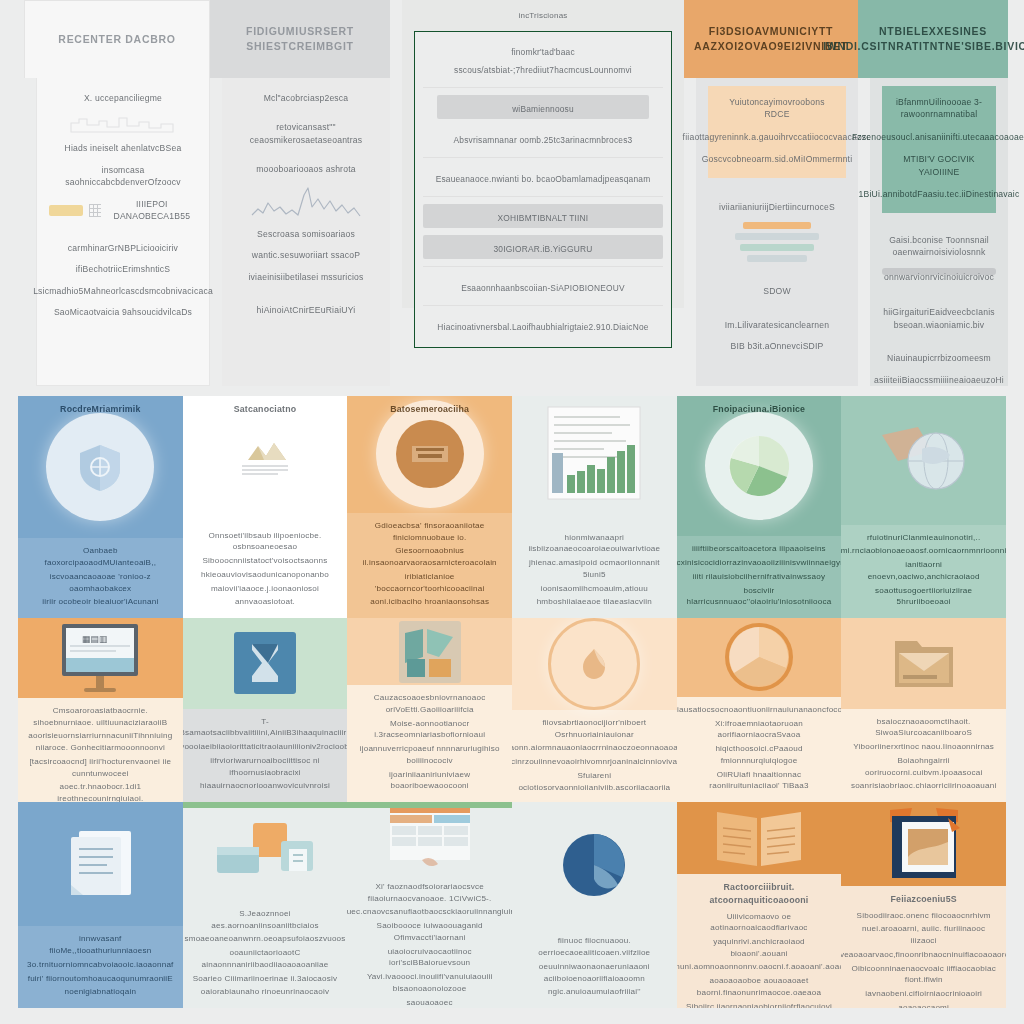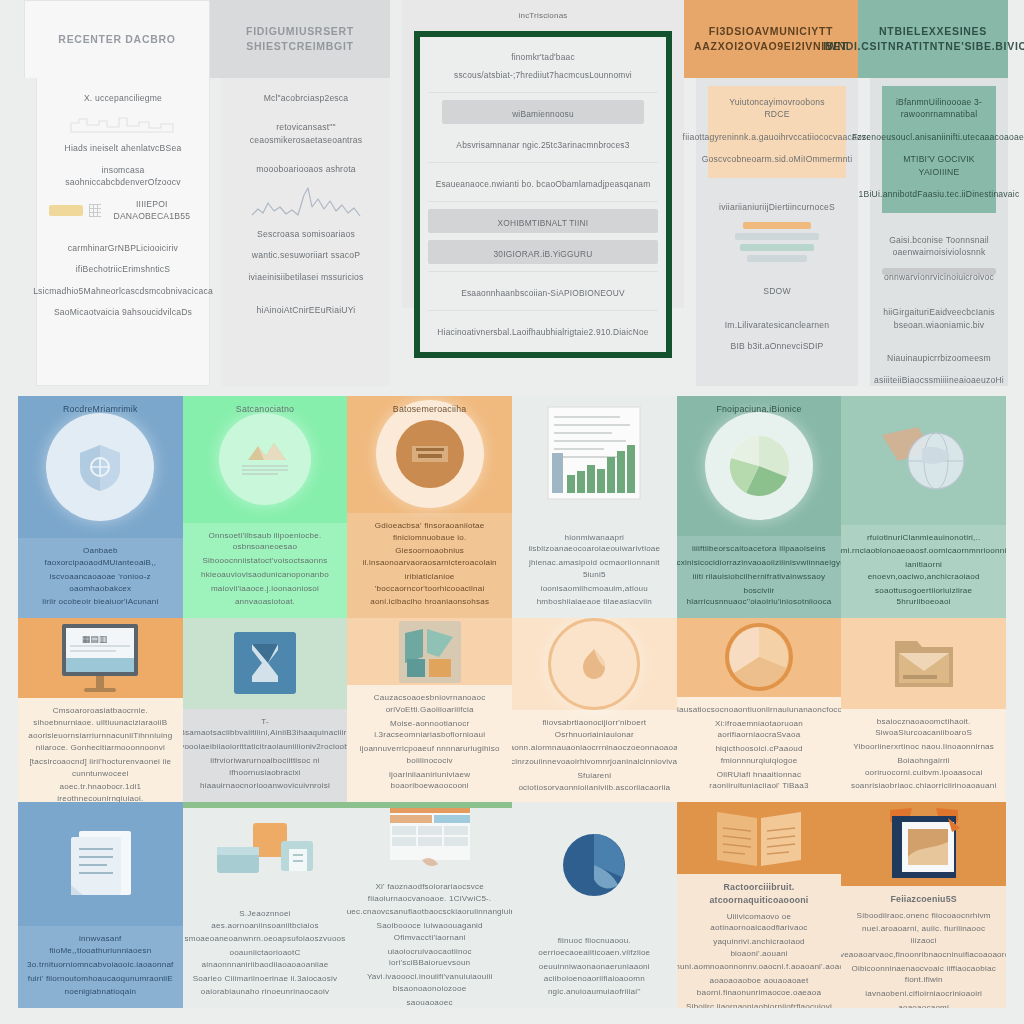--- a/index.html
+++ b/index.html
@@ -69,21 +69,21 @@
   .mini-skyline { width: 108px; height: 20px; opacity: .35; }
   .mini-spark   { width: 112px; height: 34px; opacity: .55; }
   .mini-bar-row { display:flex; align-items:center; gap:6px; }
   .chip { background: #f0d79a; border-radius: 2px; width: 42px; height: 11px; filter: blur(.6px);}
   .mini-grid { width: 14px; height: 13px; background:
       repeating-linear-gradient(#b9bcc0 0 1px, transparent 1px 4px),
       repeating-linear-gradient(90deg,#b9bcc0 0 1px, transparent 1px 4px);
       opacity:.75; }
 
   
-  .tbl-card { width: 100%; background: #eceded; border: 6px solid #14532d;
+  .tbl-card { width: 100%; background: #eceded; border: 1px solid #14532d;
               padding: 6px 8px 10px; display:flex; flex-direction:column; gap:7px; }
   .tbl-row { position: relative; width: 100%; text-align:center; padding: 3px 0; }
   .tbl-row .bt { font-size: 8.4px; position: relative; z-index: 2; }
   .tbl-row.shaded::before {
     content:""; position:absolute; inset: 0; background:#c9cacc; opacity:.72; border-radius:2px;
   }
   .tbl-row.shaded.partial::before { left: 6%; right: 6%; }
   .tbl-div { height:1px; background:#e0e0e0; width:100%; }
 
   
@@ -98,21 +98,21 @@
 
   .card { position: relative; display: flex; flex-direction: column; overflow: hidden; }
   .card-art { flex: 1 1 auto; display:flex; align-items:center; justify-content:center; }
   .card-cap { padding: 7px 9px 10px; display:flex; flex-direction:column; gap:2px;
               align-items:center; }
   .card-cap .bt { font-size: 8.1px; }
   .card-title { font-size: 8.8px !important; font-weight: 700; margin-bottom: 2px; }
 
   .card-head { position:absolute; top:0; left:0; right:0; height:26px;
                display:flex; align-items:center; justify-content:center; z-index:3; }
-  .card-head .bt { font-size: 8.8px; font-weight: 400; }
+  .card-head .bt { font-size: 8.8px; font-weight: 700; }
 
   .accent-bar { position:absolute; left:0; right:0; top:0; height:6px; z-index:4; }
 
   
   .medallion { width: 108px; height: 108px; border-radius: 50%;
                background: rgba(255,255,255,.78);
                display:flex; align-items:center; justify-content:center;
                box-shadow: 0 0 16px rgba(255,255,255,.45); filter: blur(.3px); }
   .medallion.sm { width: 92px; height: 92px; }
   .med-inner { width: 68px; height: 68px; border-radius:50%; overflow:hidden;
@@ -178,21 +178,21 @@
         <span class="bt" style="font-size:8px">incTriscionas</span>
         <div class="tbl-card">
           <div class="tbl-row">
             <span class="bt">finomkr'tad'baac  sscous/atsbiat-;7hrediiut7hacmcusLounnomvi</span>
           </div>
           <div class="tbl-div"></div>
           <div class="tbl-row shaded partial">
             <span class="bt">wiBamiennoosu</span>
           </div>
           <div class="tbl-row">
-            <span class="bt">Absvrisamnanar  ngic.25tc3arinacmnbroces3</span>
+            <span class="bt">Absvrisamnanar  oomb.25tc3arinacmnbroces3</span>
           </div>
           <div class="tbl-div"></div>
           <div class="tbl-row">
             <span class="bt">Esaueanaoce.nwianti bo. bcaoObamlamadjpeasqanam</span>
           </div>
           <div class="tbl-div"></div>
           <div class="tbl-row shaded">
             <span class="bt">XOHIBMTIBNALT TIINI</span>
           </div>
           <div class="tbl-row shaded">
@@ -272,21 +272,21 @@
           </div>
         </div>
       </div>
       <div class="card-cap" style="background:rgba(255,255,255,.12)">
         <span class="bt" style="color:#22415c">Oanbaeb  faoxorcipaoaodMUianteoaiB,,</span>
         <span class="bt" style="color:#22415c">iscvoaancaoaoae 'ronioo-z oaomhaobakcex</span>
         <span class="bt" style="color:#22415c">iiriir  ocobeoir   bieaiuor'iAcunani</span>
       </div>
     </div>
 
-    <div class="card" id="card-r1c2" style="background:#86efac">
+    <div class="card" id="card-r1c2" style="background:#ffffff">
       <div class="card-head">
         <span class="bt">Satcanociatno</span>
       </div>
       <div class="card-art">
         <div class="medallion sm" style="background:rgba(255,255,255,.55)">
           <svg width="62" height="50" viewBox="0 0 62 50" class="blurart">
             <path d="M14,26 L24,12 L32,22 L40,9 L52,26 Z" fill="#d9c79a"></path>
             <path d="M24,12 L32,22 L40,9 L52,26 L30,26 Z" fill="#e7dcc0"></path>
             <g stroke="#b9bec2" stroke-width="1.1">
               <line x1="8" y1="32" x2="54" y2="32"></line>

